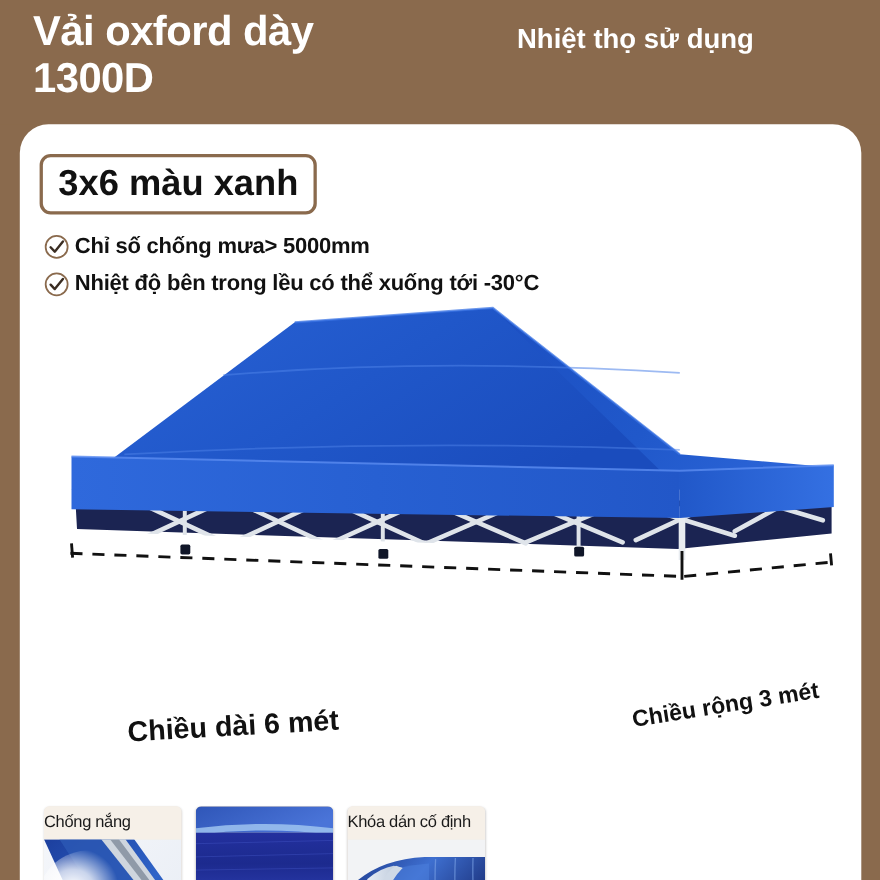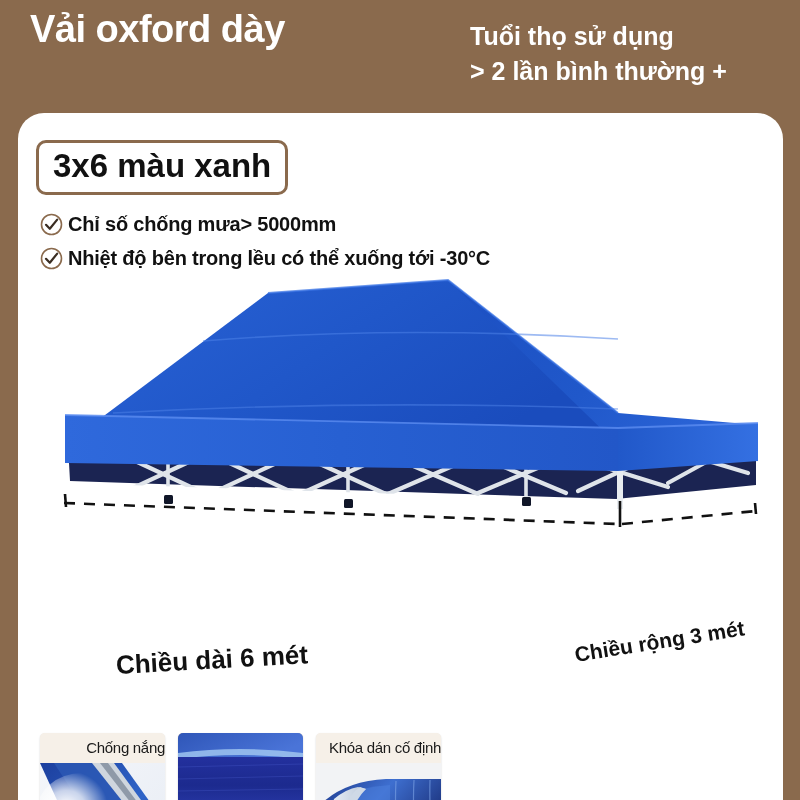--- a/index.html
+++ b/index.html
@@ -144,43 +144,43 @@
     box-shadow: 0 1px 2px rgba(0,0,0,0.18);
   }
   .thumb-label {
     position: relative;
     z-index: 2;
     height: 30px;
     line-height: 30px;
     background: #f6f0e8;
     color: #1a1a1a;
     font-size: 15px;
-    text-align: right;
+    text-align: left;
     white-space: nowrap;
     letter-spacing: -0.3px;
   }
   .thumb-img {
     position: relative;
     width: 125px;
     height: 120px;
   }
   .thumb-img svg { display: block; }
 </style>
 </head>
 <body>
 
 <div id="page">
 
   <div id="header">
     <div id="header-left">
       <span class="hl-line">Vải oxford dày</span>
+      <span class="hl-line">1300D</span>
     </div>
     <div id="header-right">
-      <span class="hr-line">Tuổi thọ sử dụng</span>
-      <span class="hr-line">&gt; 2 lần bình thường +</span>
+      <span class="hr-line">Nhiệt thọ sử dụng</span>
     </div>
   </div>
 
   <div id="panel">
 
     <div id="size-badge">3x6 màu xanh</div>
 
     <div id="features">
 
       <div class="feature-row">

